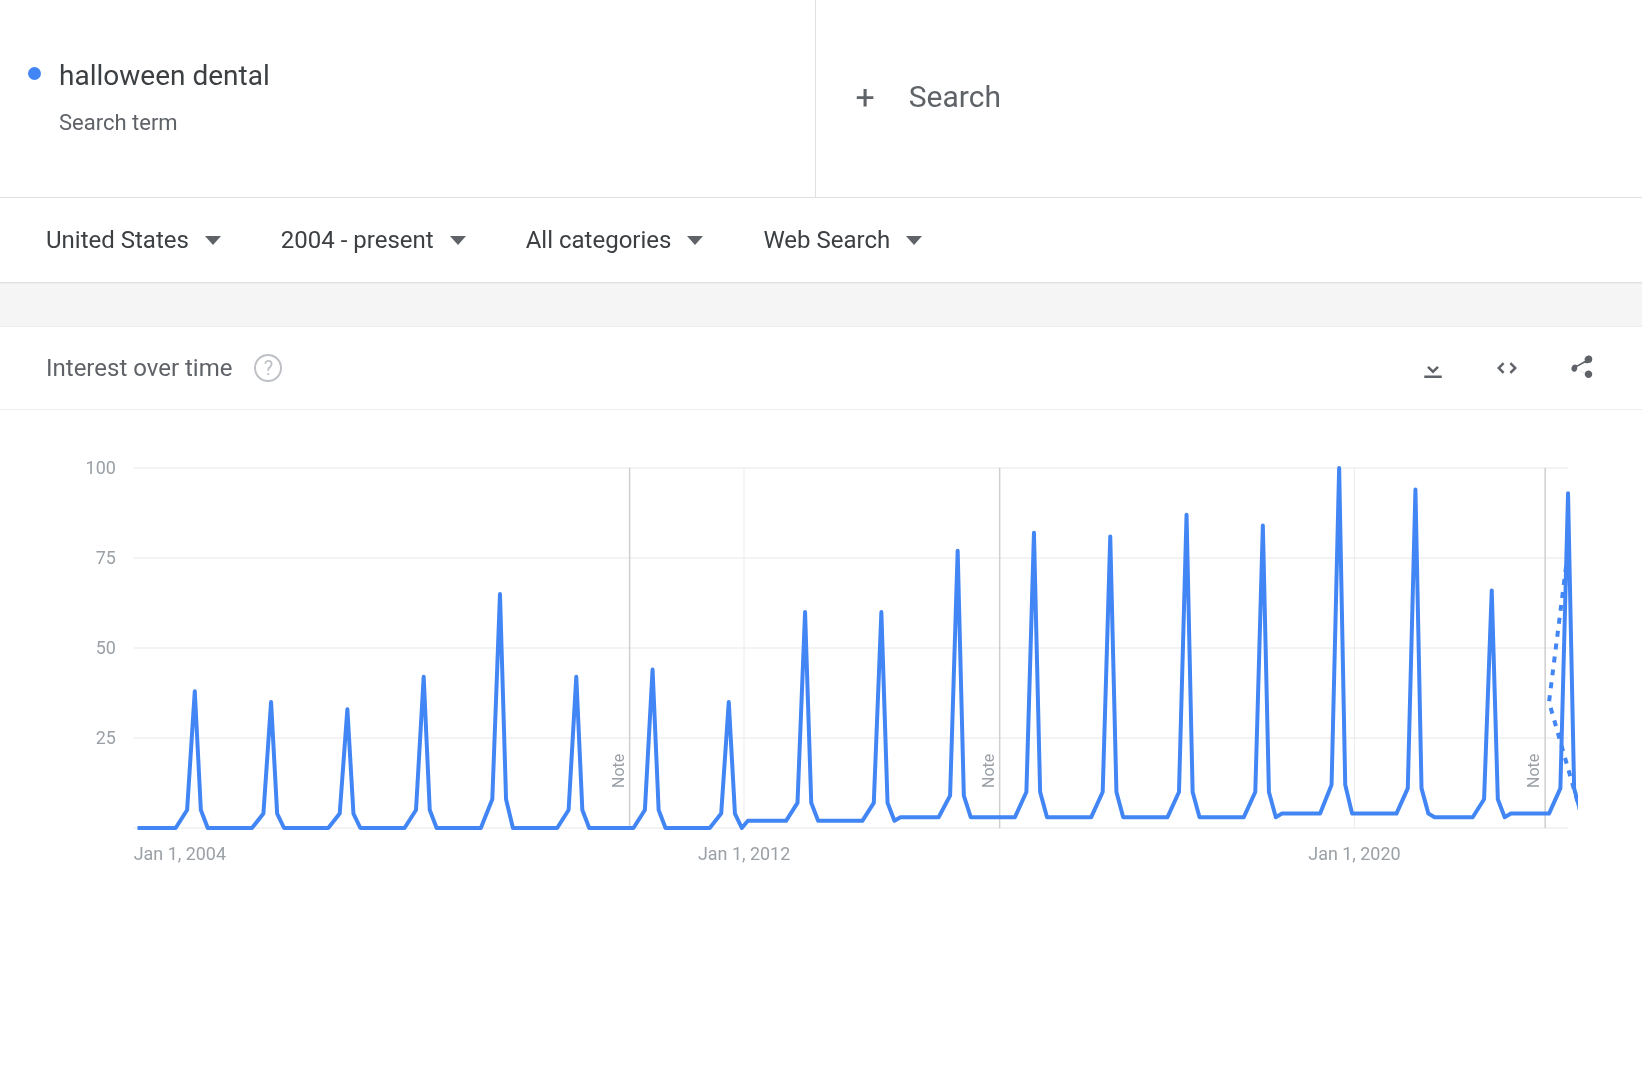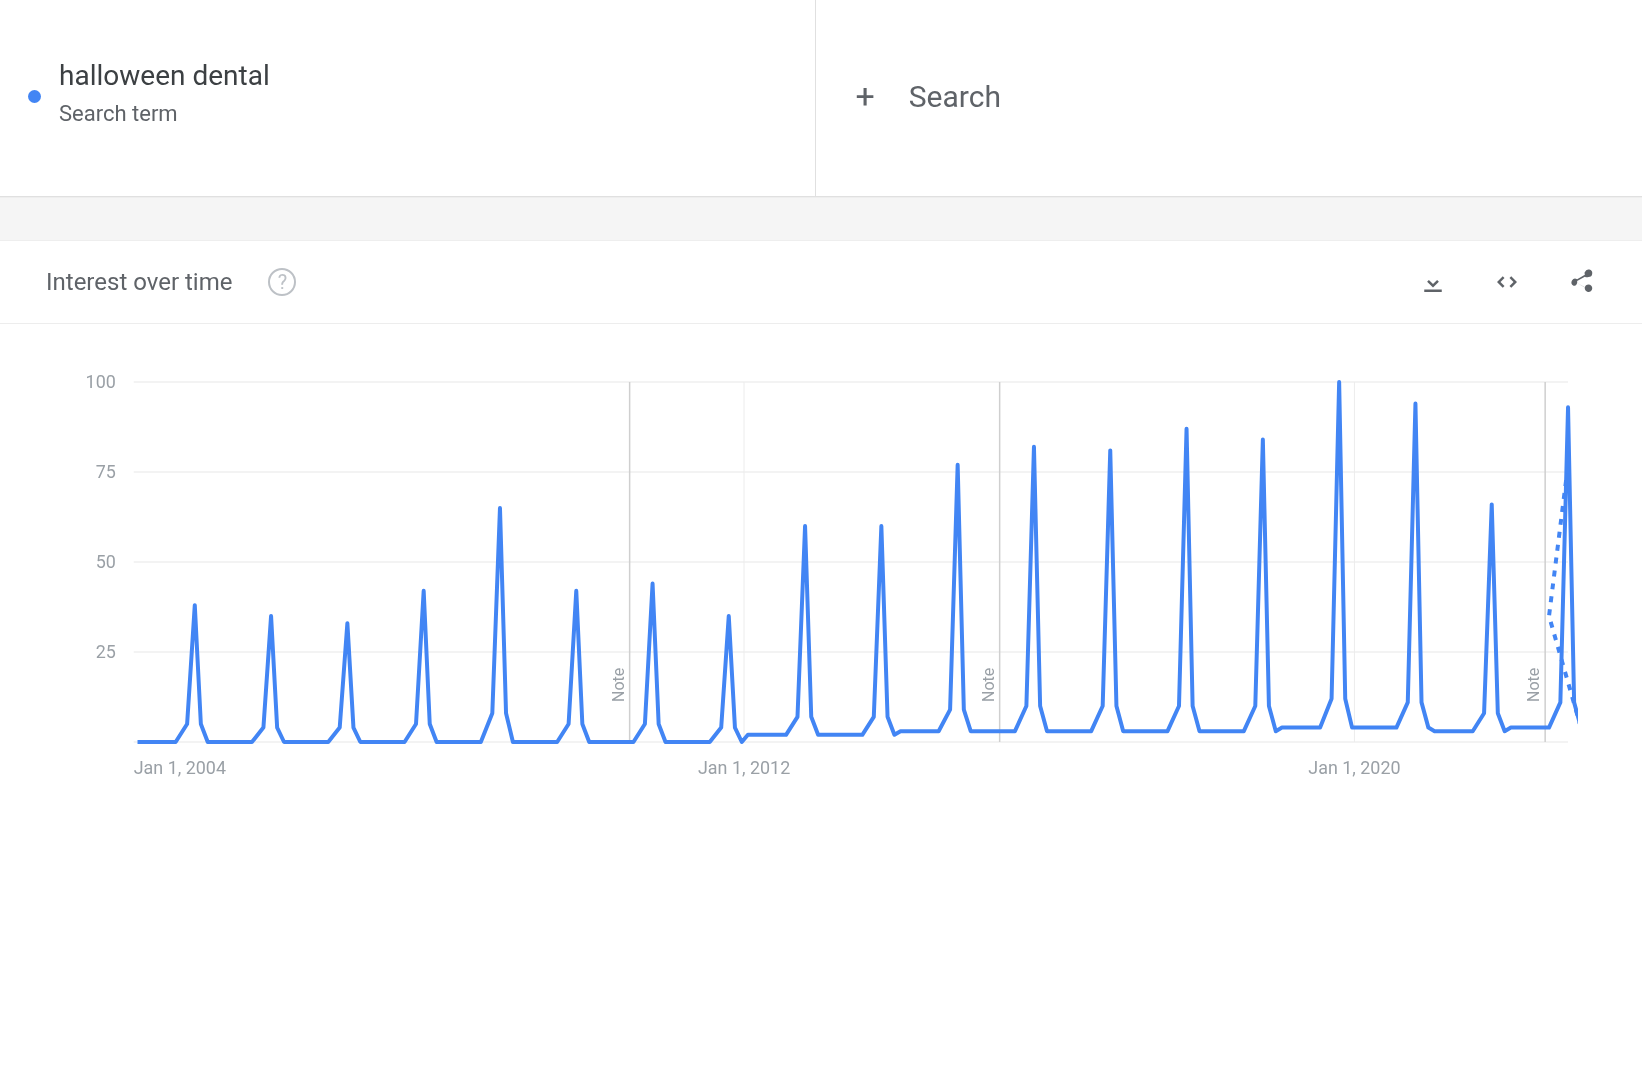--- a/index.html
+++ b/index.html
@@ -12,40 +12,40 @@
     --title:#3c4043;
   }
   *{box-sizing:border-box;font-family:Roboto,Arial,Helvetica,sans-serif}
   body{margin:0;background:#fff;color:var(--title)}
   .wrap{width:1642px}
 
   
   .cards{display:flex;border-bottom:1px solid var(--border)}
   .card{flex:1;border-right:1px solid var(--border);padding:58px 28px 62px 28px;min-height:196px}
   .card:last-child{border-right:none}
-  .card-term{display:flex;align-items:center;gap:18px}
+  .card-term{display:flex;align-items:flex-start;gap:18px}
   .dot{flex:0 0 auto;width:13px;height:13px;border-radius:50%;background:var(--blue);margin-top:9px}
   .term-title{font-size:28px;color:var(--title);font-weight:400;line-height:1.25}
-  .term-sub{font-size:22px;color:var(--grey-text);margin-top:8px}
+  .term-sub{font-size:22px;color:var(--grey-text);margin-top:17px}
   .card-compare{display:flex;align-items:center;justify-content:flex-start;padding-left:40px}
   .compare{display:flex;align-items:center;gap:34px;color:var(--grey-text);font-size:30px;cursor:pointer}
   .plus{font-size:34px;color:var(--grey-text)}
 
   
   .filters{display:flex;align-items:center;gap:60px;padding:28px 46px;border-bottom:1px solid var(--border)}
   .filter{display:flex;align-items:center;gap:16px;color:var(--title);font-size:24px;cursor:pointer}
   .caret{width:0;height:0;border-left:8px solid transparent;border-right:8px solid transparent;border-top:9px solid var(--grey-text)}
 
   
   .gap{height:44px;background:var(--panel-bg);border-top:1px solid #eee;border-bottom:1px solid #eee}
 
   
   .panel{padding:0}
   .panel-head{display:flex;align-items:center;justify-content:space-between;padding:26px 46px;border-bottom:1px solid #ededed}
-  .panel-head-left{display:flex;align-items:center;gap:36px}
+  .panel-head-left{display:flex;align-items:center;gap:22px}
   .panel-title{font-size:24px;color:var(--grey-text);font-weight:400}
   .help{width:28px;height:28px;border:2px solid #bdc1c6;border-radius:50%;display:flex;align-items:center;justify-content:center;color:#bdc1c6;font-size:20px;cursor:pointer}
   .panel-actions{display:flex;align-items:center;gap:44px;color:var(--grey-text)}
   .icon-btn{cursor:pointer;display:flex;align-items:center;justify-content:center}
   .icon-btn svg{width:30px;height:30px;fill:var(--grey-text)}
 
   
   .chart-area{padding:48px 64px 24px 64px;position:relative}
   svg.chart{width:100%;height:420px;display:block}
   .ytick{fill:var(--light-grey);font-size:18px}
@@ -70,20 +70,38 @@
       </div>
     </div>
     <div class="card card-compare">
       <div class="compare">
         <span class="plus">+</span>
         <span>Search</span>
       </div>
     </div>
   </div>
 
+  <div class="filters">
+    <div class="filter">
+      <span>United States</span>
+      <span class="caret"></span>
+    </div>
+    <div class="filter">
+      <span>2004 - present</span>
+      <span class="caret"></span>
+    </div>
+    <div class="filter">
+      <span>All categories</span>
+      <span class="caret"></span>
+    </div>
+    <div class="filter">
+      <span>Web Search</span>
+      <span class="caret"></span>
+    </div>
+  </div>
 
   <div class="gap"></div>
 
   <div class="panel">
     <div class="panel-head">
       <div class="panel-head-left">
         <span class="panel-title">Interest over time</span>
         <span class="help">?</span>
       </div>
       <div class="panel-actions">

